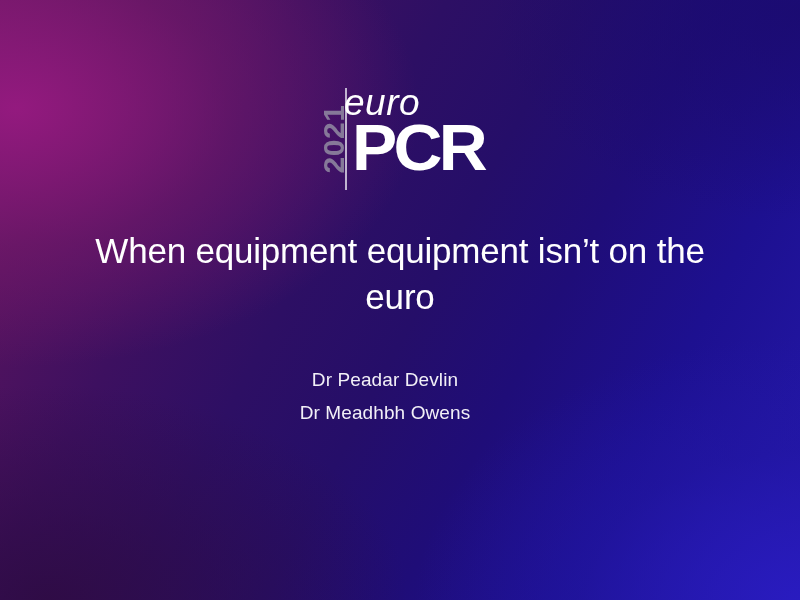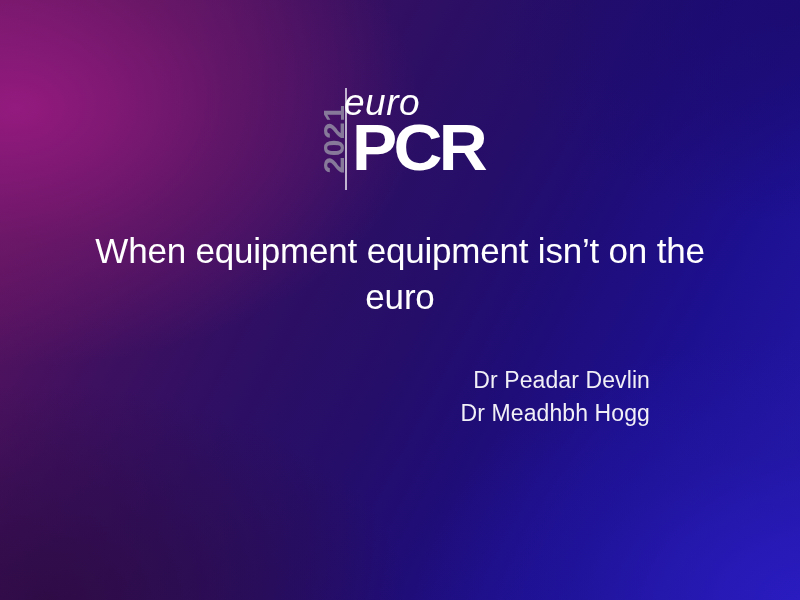--- a/index.html
+++ b/index.html
@@ -103,26 +103,26 @@
     color: #ffffff;
     font-size: 35px;
     font-weight: 400;
     line-height: 1.30;
     letter-spacing: -0.2px;
   }
 
   
   #authors {
     position: absolute;
-    left: 150px;
+    left: 135px;
     top: 364px;
     width: 500px;
-    text-align: right;
+    text-align: center;
     color: #f2f0f7;
-    font-size: 23px;
+    font-size: 19px;
     font-weight: 400;
     line-height: 32.5px;
     letter-spacing: 0.1px;
   }
   #authors .author-line { display: block; }
 </style>
 </head>
 <body>
 
 <div id="slide">
@@ -134,16 +134,16 @@
     <div class="logo-pcr">PCR</div>
   </div>
 
   <div id="title">
     <span>When equipment equipment isn’t on the</span>
     <span>euro</span>
   </div>
 
   <div id="authors">
     <span class="author-line">Dr Peadar Devlin</span>
-    <span class="author-line">Dr Meadhbh Hogg</span>
+    <span class="author-line">Dr Meadhbh Owens</span>
   </div>
 
 </div>
 
 </body></html>

